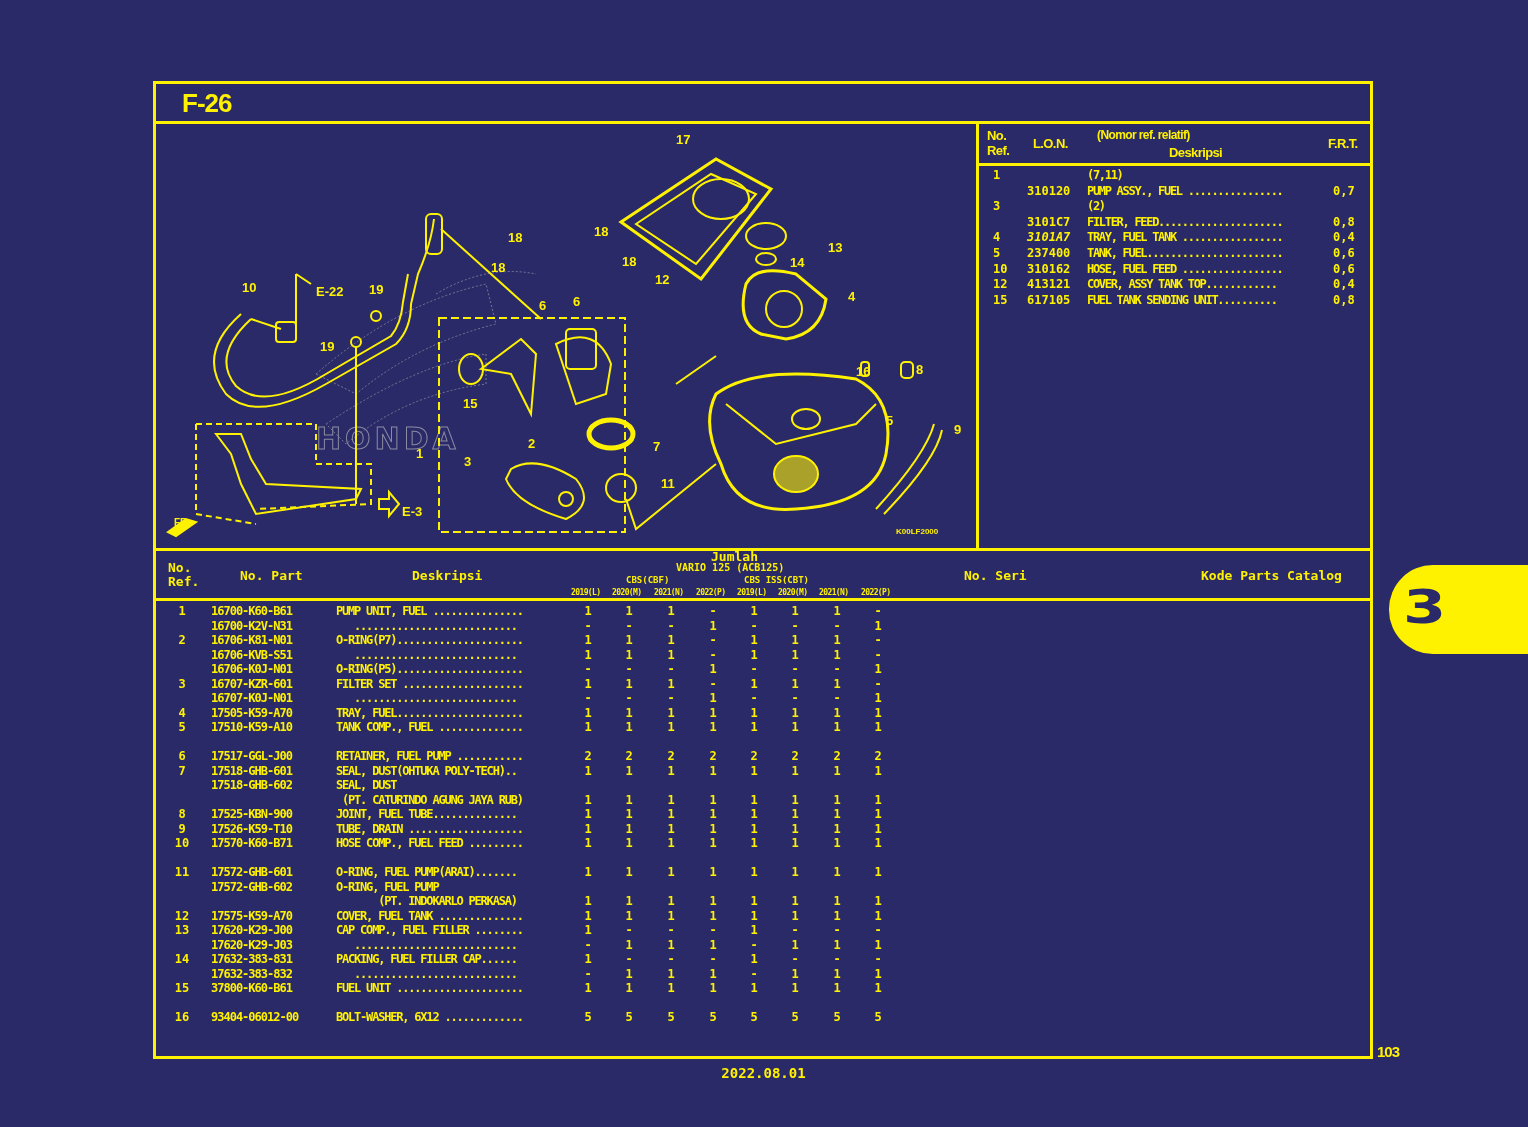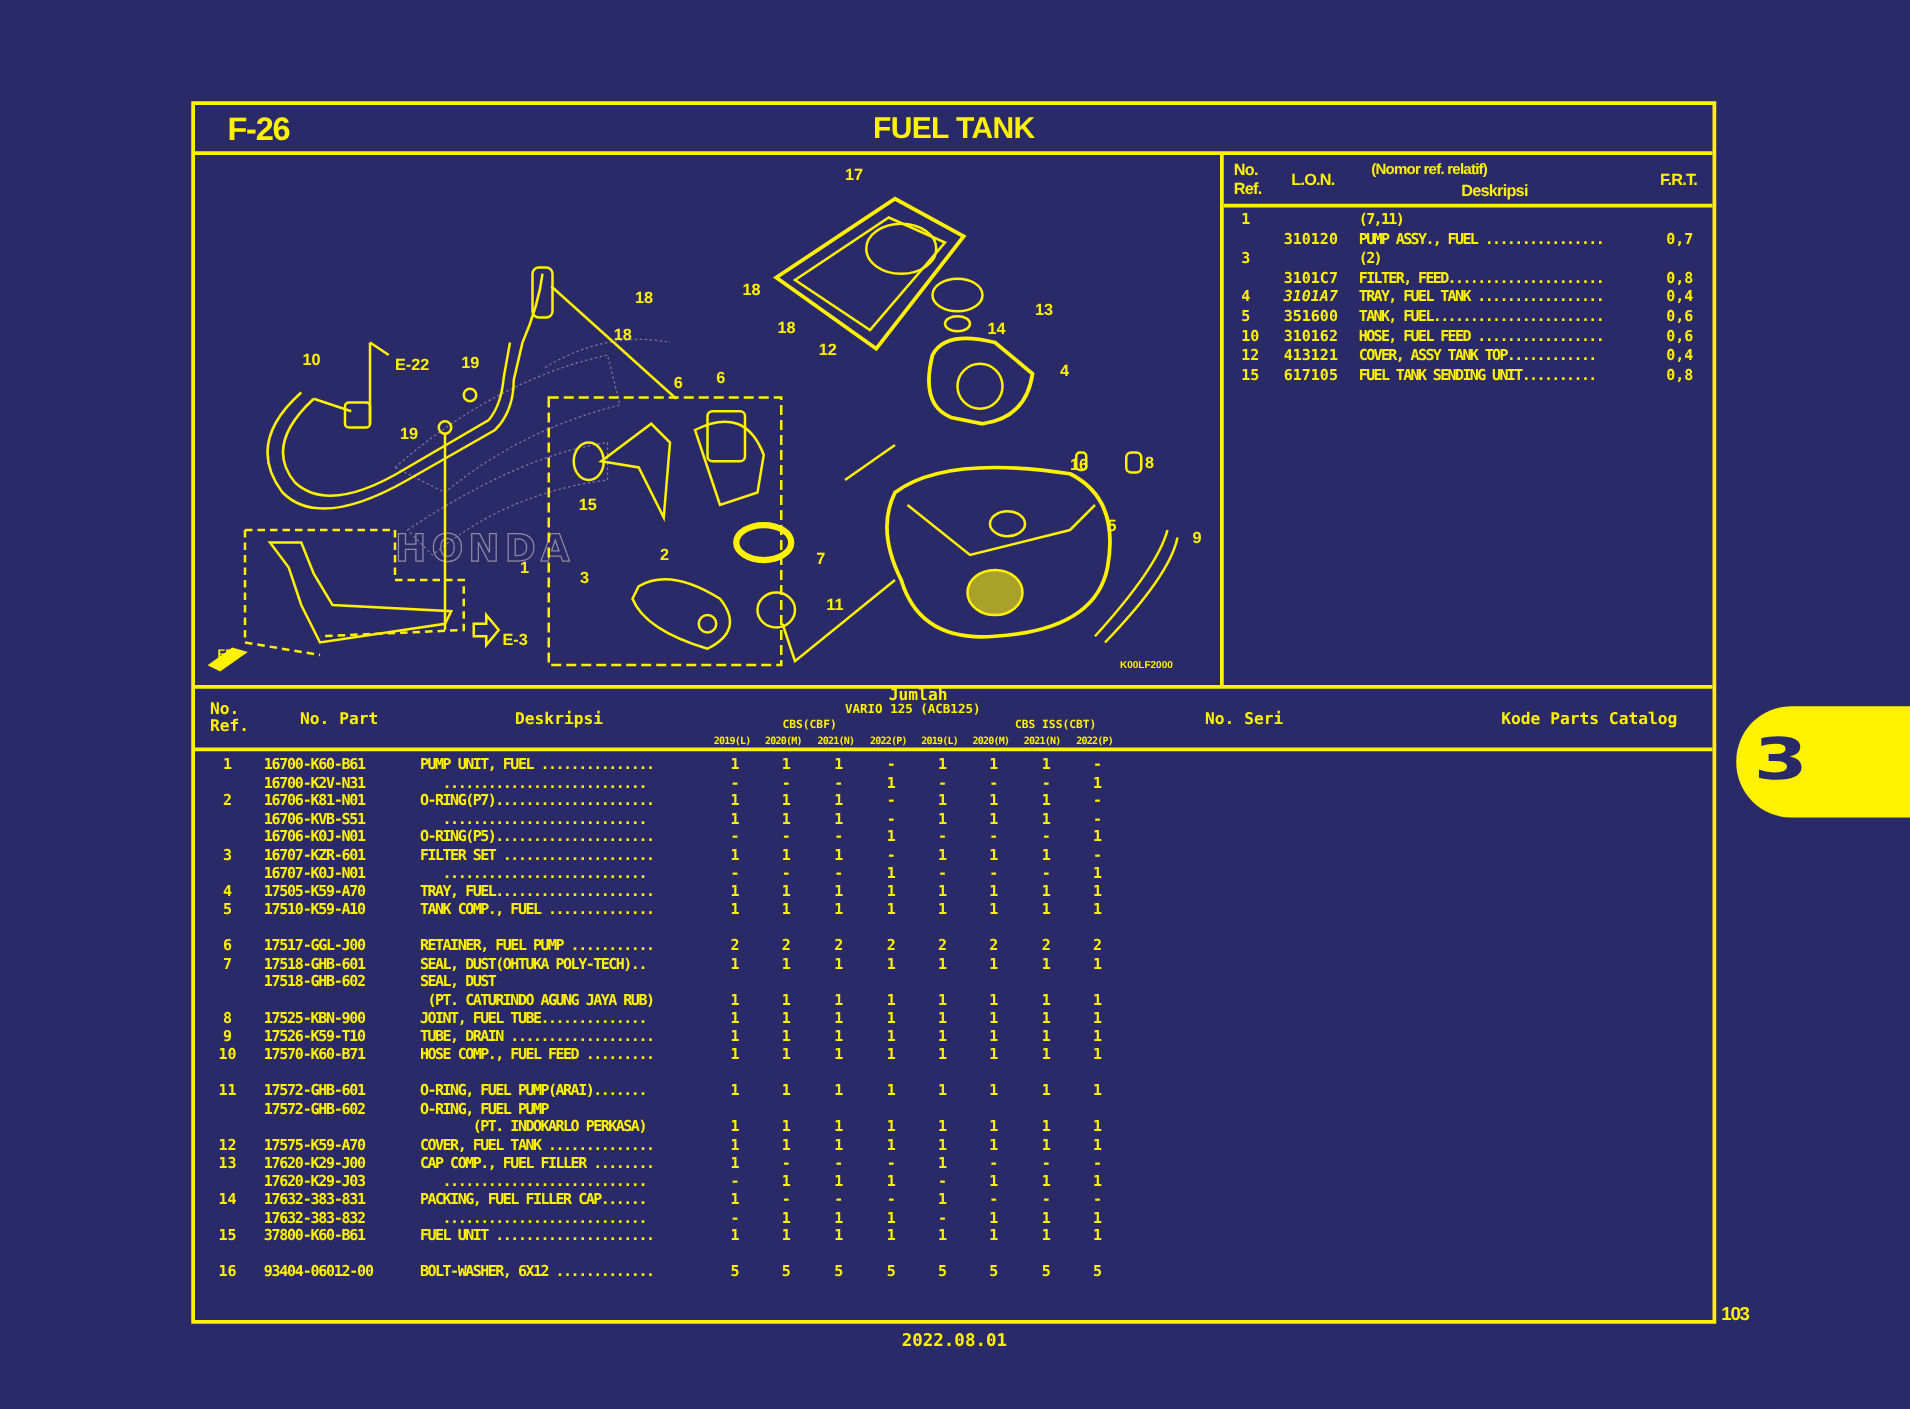--- a/index.html
+++ b/index.html
@@ -71,21 +71,20 @@
     font-weight:bold; font-size:14px;
   }
   .date span { position:relative; left:0; display:inline-block; margin-left:-1px; }
 </style>
 </head>
 <body>
 
 <div class="frame">
   <div class="title-bar">
     <span class="page-code">F-26</span>
-    <div class="page-title">FUEL TANK</div>
   </div>
 
   <div class="diagram">
     <svg width="820" height="424" viewBox="0 0 820 424">
       <g fill="none" stroke="#fff200" stroke-width="2">
 
         <g stroke="#8c8aa0" stroke-width="1" stroke-dasharray="2 2" opacity="0.8">
           <path d="M160 250 Q240 180 330 160 L340 200 Q260 220 200 270 Z"></path>
           <path d="M170 300 Q260 240 330 230 L330 260 Q250 270 190 320 Z"></path>
           <path d="M280 170 Q330 140 380 150"></path>
@@ -189,40 +188,40 @@
       <span class="h" style="left:118px;top:4px;font-size:12px;">(Nomor ref. relatif)</span>
       <span class="h" style="left:190px;top:21px;">Deskripsi</span>
       <span class="h" style="left:349px;top:12px;">F.R.T.</span>
     </div>
     <div class="frt-rows" id="frt-rows">
         <div class="frt-row"><span style="left: 14px;">1</span><span style="left: 48px;"></span><span style="left: 108px; letter-spacing: -1.3px;">(7,11)</span><span style="left: 354px;"></span></div>
         <div class="frt-row"><span style="left: 14px;"></span><span style="left: 48px;">310120</span><span style="left: 108px; letter-spacing: -1.3px;">PUMP ASSY., FUEL ................</span><span style="left: 354px;">0,7</span></div>
         <div class="frt-row"><span style="left: 14px;">3</span><span style="left: 48px;"></span><span style="left: 108px; letter-spacing: -1.3px;">(2)</span><span style="left: 354px;"></span></div>
         <div class="frt-row"><span style="left: 14px;"></span><span style="left: 48px;">3101C7</span><span style="left: 108px; letter-spacing: -1.3px;">FILTER, FEED.....................</span><span style="left: 354px;">0,8</span></div>
         <div class="frt-row"><span style="left: 14px;">4</span><span style="left: 48px; font-style: italic;">3101A7</span><span style="left: 108px; letter-spacing: -1.3px;">TRAY, FUEL TANK .................</span><span style="left: 354px;">0,4</span></div>
-        <div class="frt-row"><span style="left: 14px;">5</span><span style="left: 48px;">351600</span><span style="left: 108px; letter-spacing: -1.3px;">TANK, FUEL.......................</span><span style="left: 354px;">0,6</span></div>
+        <div class="frt-row"><span style="left: 14px;">5</span><span style="left: 48px;">237400</span><span style="left: 108px; letter-spacing: -1.3px;">TANK, FUEL.......................</span><span style="left: 354px;">0,6</span></div>
         <div class="frt-row"><span style="left: 14px;">10</span><span style="left: 48px;">310162</span><span style="left: 108px; letter-spacing: -1.3px;">HOSE, FUEL FEED .................</span><span style="left: 354px;">0,6</span></div>
         <div class="frt-row"><span style="left: 14px;">12</span><span style="left: 48px;">413121</span><span style="left: 108px; letter-spacing: -1.3px;">COVER, ASSY TANK TOP............</span><span style="left: 354px;">0,4</span></div>
         <div class="frt-row"><span style="left: 14px;">15</span><span style="left: 48px;">617105</span><span style="left: 108px; letter-spacing: -1.3px; text-align: right;">FUEL TANK SENDING UNIT..........</span><span style="left: 354px;">0,8</span></div>
       </div>
   </div>
 
   <div class="mid-rule"></div>
 
   <div class="tbl-head">
     <span class="h" style="left:12px;top:10px;">
       <span style="display:block;">No.</span>
       <span style="display:block;">Ref.</span>
     </span>
     <span class="h" style="left:84px;top:18px;">No. Part</span>
     <span class="h" style="left:256px;top:18px;">Deskripsi</span>
     <span class="h" style="left:555px;top:-1px;">Jumlah</span>
     <span class="s" style="left:520px;top:11px;font-size:10px;">VARIO 125 (ACB125)</span>
     <span class="s" style="left:470px;top:24px;font-size:9px;">CBS(CBF)</span>
-    <span class="s" style="left:656px;top:24px;font-size:9px;">CBS ISS(CBT)</span>
+    <span class="s" style="left:588px;top:24px;font-size:9px;">CBS ISS(CBT)</span>
     <div id="year-heads">
         <span class="s" style="left: 415px; top: 36px; font-size: 8px; letter-spacing: -0.6px;">2019(L)</span>
         <span class="s" style="left: 456px; top: 36px; font-size: 8px; letter-spacing: -0.6px;">2020(M)</span>
         <span class="s" style="left: 498px; top: 36px; font-size: 8px; letter-spacing: -0.6px;">2021(N)</span>
         <span class="s" style="left: 540px; top: 36px; font-size: 8px; letter-spacing: -0.6px;">2022(P)</span>
         <span class="s" style="left: 581px; top: 36px; font-size: 8px; letter-spacing: -0.6px;">2019(L)</span>
         <span class="s" style="left: 622px; top: 36px; font-size: 8px; letter-spacing: -0.6px;">2020(M)</span>
         <span class="s" style="left: 663px; top: 36px; font-size: 8px; letter-spacing: -0.6px;">2021(N)</span>
         <span class="s" style="left: 705px; top: 36px; font-size: 8px; letter-spacing: -0.6px;">2022(P)</span>
       </div>

